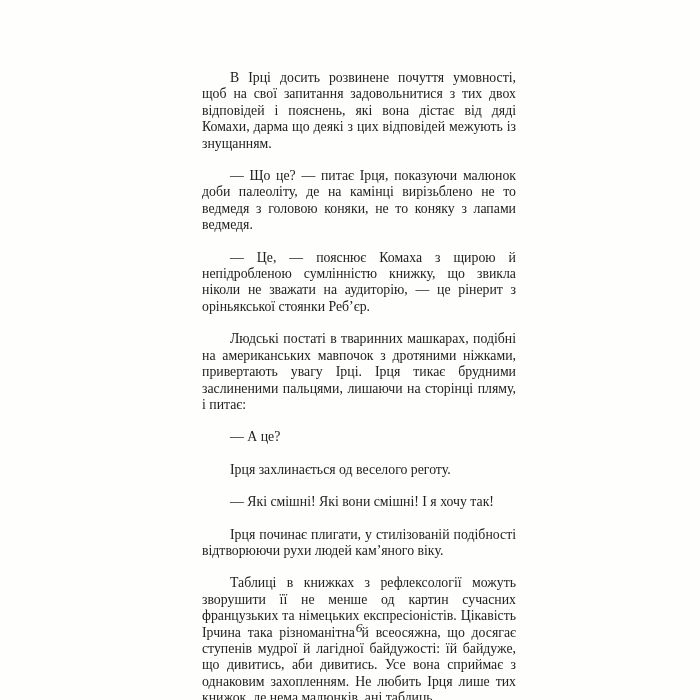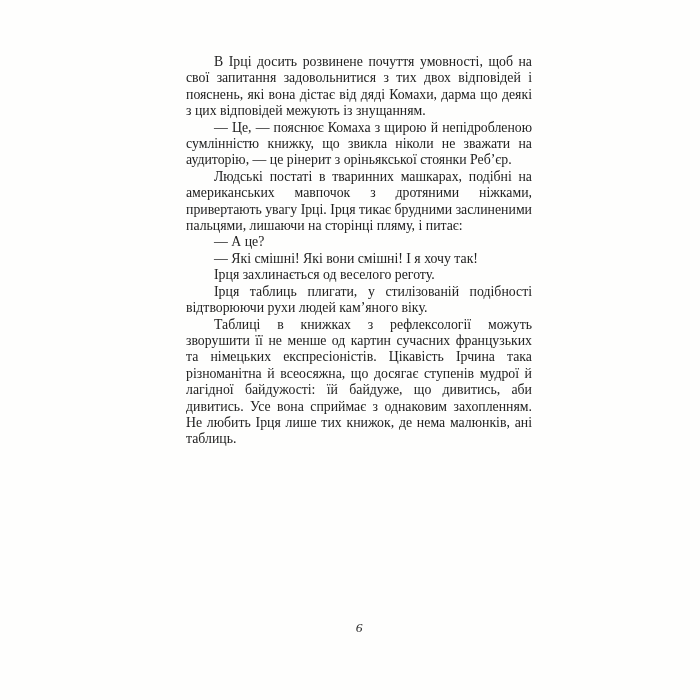--- a/index.html
+++ b/index.html
@@ -24,43 +24,44 @@
     top: 54px;
     width: 346px;
     font-size: 13.8px;
     line-height: 16.4px;
     text-align: justify;
     text-justify: inter-word;
     hyphens: auto;
     -webkit-hyphens: auto;
   }
   .para {
-    margin: 0;
+    margin: 16px;
     padding: 0;
     text-indent: 28px;
   }
   .page-number {
     position: absolute;
     left: 186px;
     top: 620px;
     width: 346px;
     text-align: center;
     font-size: 13.5px;
     font-style: italic;
     color: #2a2a2a;
   }
 </style>
 </head>
 <body>
 
 <div class="book-page">
   <div class="text-block">
     <p class="para">В Ірці досить розвинене почуття умовності, щоб на свої запитання задовольнитися з тих двох відповідей і пояснень, які вона дістає від дяді Комахи, дарма що деякі з цих відповідей межують із знущанням.</p>
+    <p class="para">— Що це? — питає Ірця, показуючи малюнок доби палеоліту, де на камінці вирізьблено не то ведмедя з головою коняки, не то коняку з лапами ведмедя.</p>
     <p class="para">— Це, — пояснює Комаха з щирою й непідробленою сумлінністю книжку, що звикла ніколи не зважати на аудиторію, — це рінерит з оріньякської стоянки Реб’єр.</p>
     <p class="para">Людські постаті в тваринних машкарах, подібні на американських мавпочок з дротяними ніжками, привертають увагу Ірці. Ірця тикає брудними заслиненими пальцями, лишаючи на сторінці пляму, і питає:</p>
     <p class="para">— А це?</p>
+    <p class="para">Ірця захлинається од веселого реготу.</p>
     <p class="para">— Які смішні! Які вони смішні! І я хочу так!</p>
-    <p class="para">Ірця захлинається од веселого реготу.</p>
-    <p class="para">Ірця таблиць плигати, у стилізованій подібності відтворюючи рухи людей кам’яного віку.</p>
+    <p class="para">Ірця починає плигати, у стилізованій подібності відтворюючи рухи людей кам’яного віку.</p>
     <p class="para">Таблиці в книжках з рефлексології можуть зворушити її не менше од картин сучасних французьких та німецьких експресіоністів. Цікавість Ірчина така різноманітна й всеосяжна, що досягає ступенів мудрої й лагідної байдужості: їй байдуже, що дивитись, аби дивитись. Усе вона сприймає з однаковим захопленням. Не любить Ірця лише тих книжок, де нема малюнків, ані таблиць.</p>
   </div>
   <div class="page-number">6</div>
 </div>
 
 </body></html>

